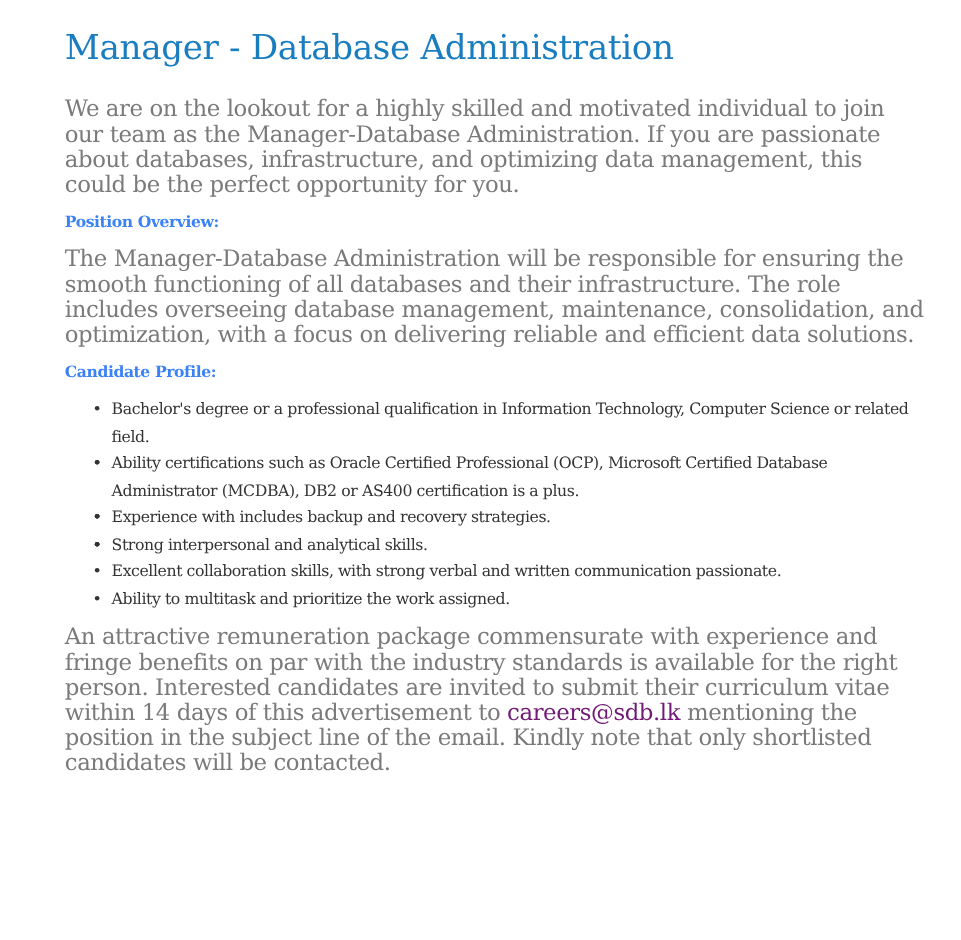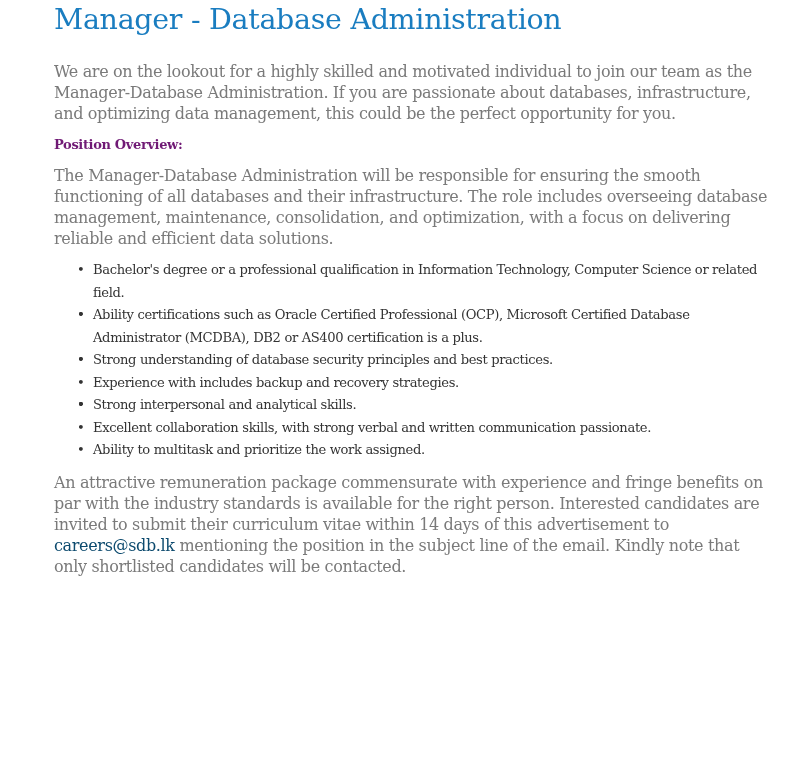--- a/index.html
+++ b/index.html
@@ -14,39 +14,40 @@
       font-family: "DejaVu Serif", "Liberation Serif", serif;
     }
     .page {
       position: absolute;
       left: 54px;
       top: 0;
       width: 720px;
     }
     h1 {
       margin: 0;
+      padding-top: 20px;
       font-family: "DejaVu Serif", serif;
       font-weight: normal;
       font-size: 28.5px;
       line-height: 40px;
       color: #1a7dc0;
       letter-spacing: -0.3px;
     }
     p {
       margin: 0;
-      font-size: 16px;
+      font-size: 19px;
       line-height: 21px;
       color: #7a7a7a;
       letter-spacing: -0.35px;
     }
     .intro { margin-top: 21px; }
     .sect {
       margin-top: 10px;
       font-weight: bold;
-      color: #701a75;
+      color: #3b82f6;
       font-size: 13px;
     }
     .overview { margin-top: 10px; }
     ul {
       margin: 10px 0 0 0;
       padding-left: 39px;
       list-style: none;
     }
     li {
       position: relative;
@@ -56,42 +57,43 @@
       letter-spacing: -0.35px;
     }
     li .bullet {
       position: absolute;
       left: -16px;
       top: 0;
       color: #333333;
     }
     .outro { margin-top: 10px; }
     a.email {
-      color: #0c4a6e;
+      color: #701a75;
       text-decoration: none;
     }
   </style>
 </head>
 <body>
 
 <div class="page">
   <h1>Manager - Database Administration</h1>
 
   <p class="intro">We are on the lookout for a highly skilled and motivated individual to join our team as the Manager-Database Administration. If you are passionate about databases, infrastructure, and optimizing data management, this could be the perfect opportunity for you.</p>
 
   <p class="sect">Position Overview:</p>
   <p class="overview">The Manager-Database Administration will be responsible for ensuring the smooth functioning of all databases and their infrastructure. The role includes overseeing database management, maintenance, consolidation, and optimization, with a focus on delivering reliable and efficient data solutions.</p>
 
+  <p class="sect">Candidate Profile:</p>
 
   <ul>
     <li><span class="bullet">•</span><span>Bachelor's degree or a professional qualification in Information Technology, Computer Science or related field.</span></li>
     <li><span class="bullet">•</span></li>
     <li><span class="bullet">•</span><span>Ability certifications such as Oracle Certified Professional (OCP), Microsoft Certified Database Administrator (MCDBA), DB2 or AS400 certification is a plus.</span></li>
     <li><span class="bullet">•</span></li>
-    <li><span class="bullet">•</span><span>Strong understanding of database security principles and best practices.</span></li>
+    <li><span class="bullet">•</span></li>
     <li><span class="bullet">•</span><span>Experience with includes backup and recovery strategies.</span></li>
     <li><span class="bullet">•</span></li>
     <li><span class="bullet">•</span></li>
     <li><span class="bullet">•</span><span>Strong interpersonal and analytical skills.</span></li>
     <li><span class="bullet">•</span><span>Excellent collaboration skills, with strong verbal and written communication passionate.</span></li>
     <li><span class="bullet">•</span><span>Ability to multitask and prioritize the work assigned.</span></li>
   </ul>
 
   <p class="outro"><span>An attractive remuneration package commensurate with experience and fringe benefits on par with the industry standards is available for the right person. Interested candidates are invited to submit their curriculum vitae within 14 days of this advertisement to </span><a class="email" href="mailto:careers@sdb.lk">careers@sdb.lk</a><span> mentioning the position in the subject line of the email. Kindly note that only shortlisted candidates will be contacted.</span></p>
 </div>

